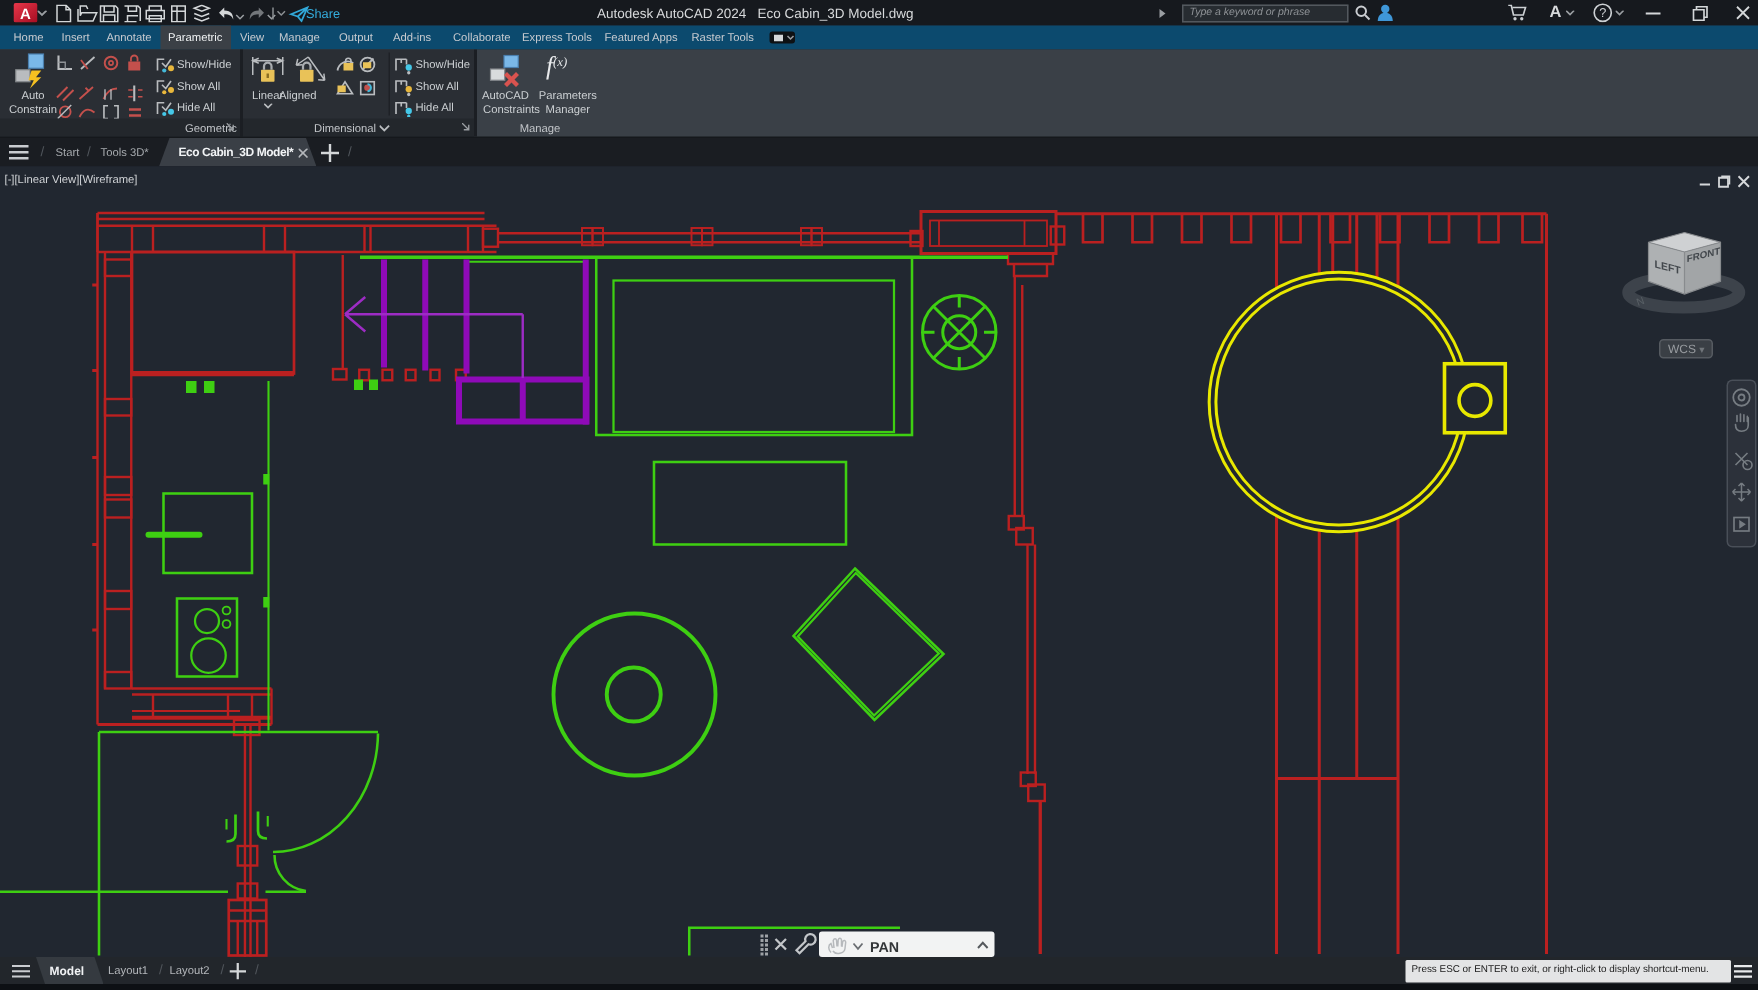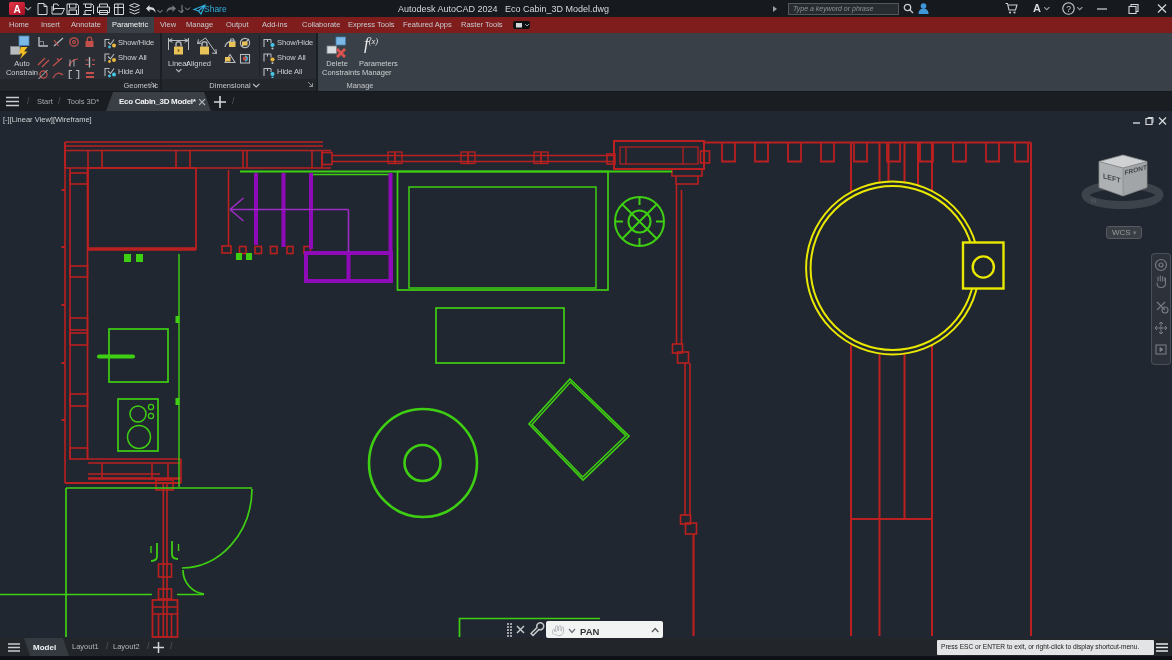--- a/index.html
+++ b/index.html
@@ -1,21 +1,21 @@
 <!DOCTYPE html>
 <html><head>
 <meta charset="utf-8">
 <style>
   * { margin:0; padding:0; box-sizing:border-box; }
   html,body { width:1172px; height:660px; overflow:hidden; background:#212730; font-family:"Liberation Sans", sans-serif; }
   #app { position:relative; width:1172px; height:660px; }
   .abs { position:absolute; }
   
   #titlebar { position:absolute; left:0; top:0; width:1172px; height:17px; background:#16191e; }
-  #menurow { position:absolute; left:0; top:17px; width:1172px; height:16px; background:#7f1d1d; }
+  #menurow { position:absolute; left:0; top:17px; width:1172px; height:16px; background:#0c4a6e; }
   .mtab { position:absolute; top:1px; height:14px; line-height:14px; font-size:7.5px; color:#c8cbd0; white-space:nowrap; }
   #mtab-sel { position:absolute; left:107px; top:0px; width:47px; height:16px; background:#3b4046; }
   
   #ribbon { position:absolute; left:0; top:33px; width:1172px; height:59px; background:#3a4047; }
   #ribbon .lblstrip { position:absolute; left:0; top:46px; width:316px; height:12px; background:#23272c; }
   .plbl { position:absolute; top:48px; font-size:7.5px; color:#c3c6ca; }
   .pdiv { position:absolute; top:0; width:2px; height:58px; background:#1b1e23; }
   .rbtxt { position:absolute; font-size:7.5px; color:#ccd0d3; white-space:nowrap; }
   .ribbon-bottom { position:absolute; left:0; top:91px; width:1172px; height:1px; background:#15181c; }
   
@@ -266,25 +266,25 @@
     <svg class="abs" style="left:308px;top:49px" width="6" height="6">
         <path d="M0,0 L4.5,4.5 M4.5,1.2 V4.5 H1.2" stroke="#9a9ea2" stroke-width="0.9" fill="none"></path>
       </svg>
     <div class="pdiv" style="left:315.5px"></div>
 
     <svg class="abs" style="left:326px;top:3px" width="23" height="22">
       <rect x="1" y="10" width="9.5" height="7.5" fill="#d8dbdd" stroke="#83878b" stroke-width="0.8"></rect>
       <rect x="10" y="1" width="9.5" height="8" fill="#7ab8e8" stroke="#4a7fae" stroke-width="0.8"></rect>
       <path d="M12,12 l3,3 3,-3 2,2 -3,3 3,3 -2,2 -3,-3 -3,3 -2,-2 3,-3 -3,-3 z" fill="#d9534f"></path>
     </svg>
-    <div class="rbtxt" style="left:317px;top:26px;width:40px;text-align:center">Delete</div>
+    <div class="rbtxt" style="left:317px;top:26px;width:40px;text-align:center">AutoCAD</div>
     <div class="rbtxt" style="left:314px;top:34.5px;width:54px;text-align:center">Constraints</div>
     <div class="abs" style="left:364px;top:1px;width:30px;height:24px;font-family:'Liberation Serif',serif;font-style:italic;color:#e8eaec;font-size:17px">f<span style="font-size:8.5px;vertical-align:5px">(x)</span></div>
     <div class="rbtxt" style="left:352px;top:26px;width:53px;text-align:center">Parameters</div>
-    <div class="rbtxt" style="left:362px;top:34.5px;width:53px;">Manager</div>
+    <div class="rbtxt" style="left:352px;top:34.5px;width:53px;text-align:center">Manager</div>
     <div class="plbl" style="left:316px;width:88px;text-align:center">Manage</div>
   </div>
   <div class="ribbon-bottom"></div>
   <div id="filetabs">
     <svg class="abs" style="left:6px;top:4px" width="14" height="11">
         <path d="M0,1.5 h13 M0,5.5 h13 M0,9.5 h13" stroke="#c9ccd0" stroke-width="1.6"></path>
       </svg>
     <span class="fslash" style="left:27px">/</span>
     <span class="ftab" style="left:37px">Start</span>
     <span class="fslash" style="left:58px">/</span>

